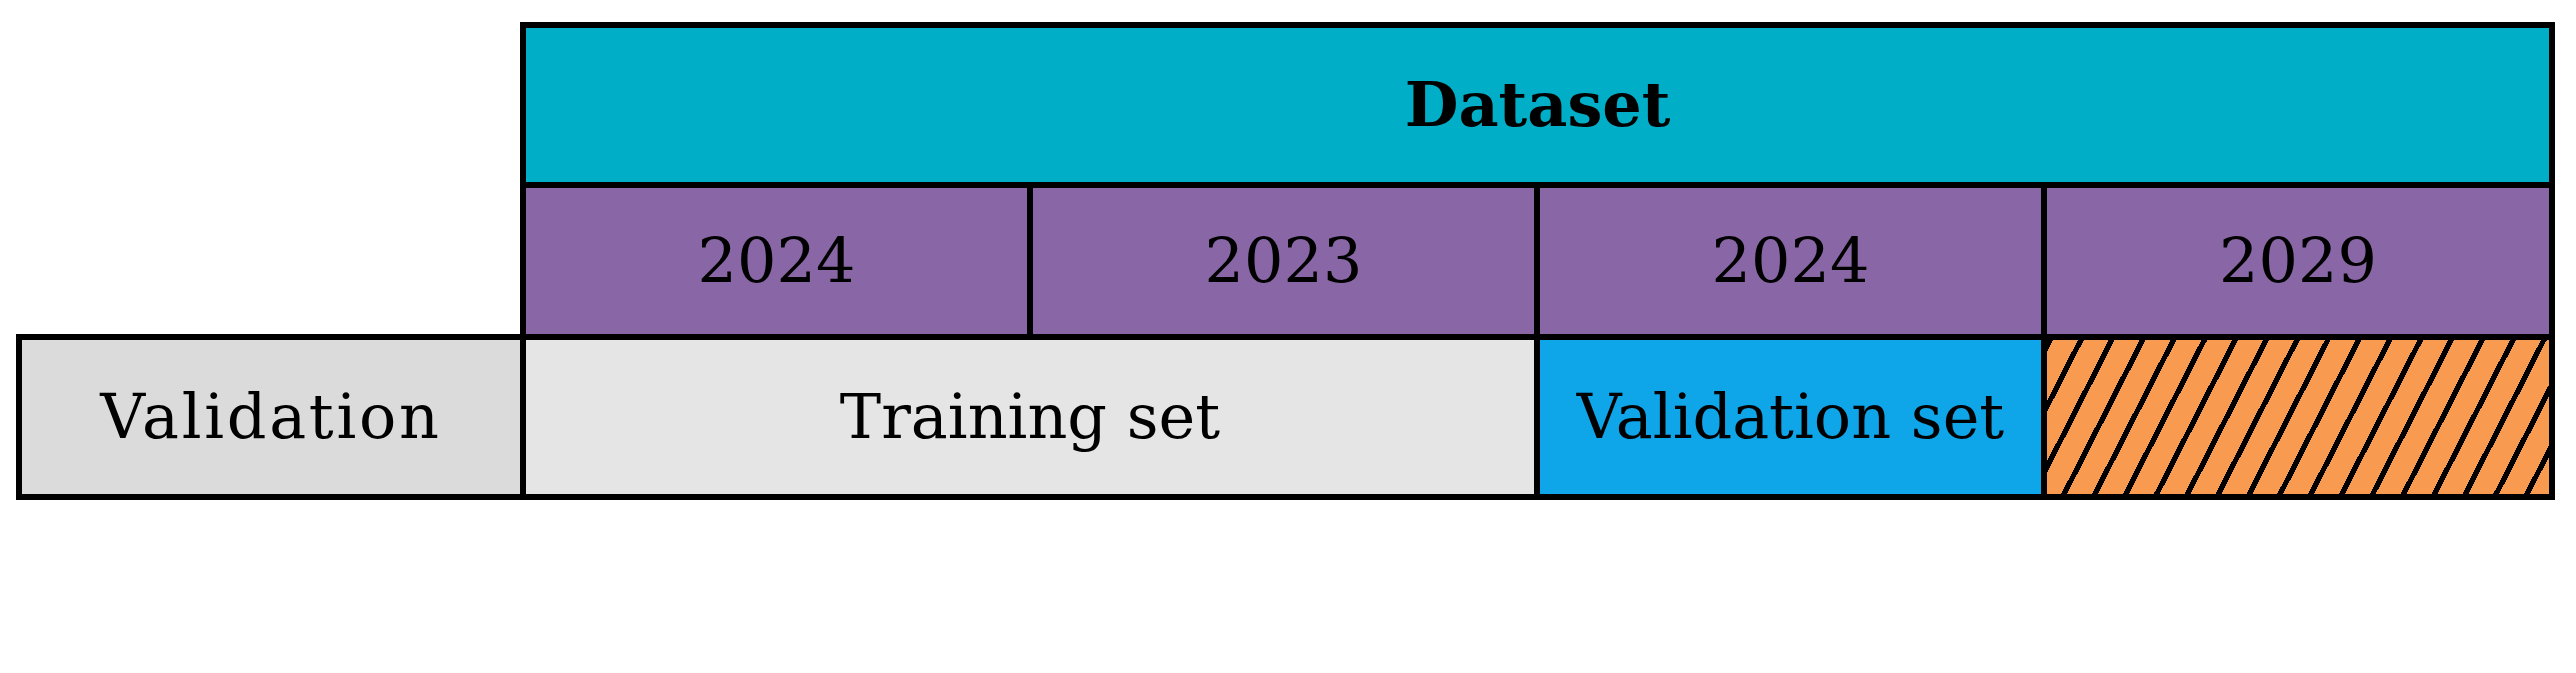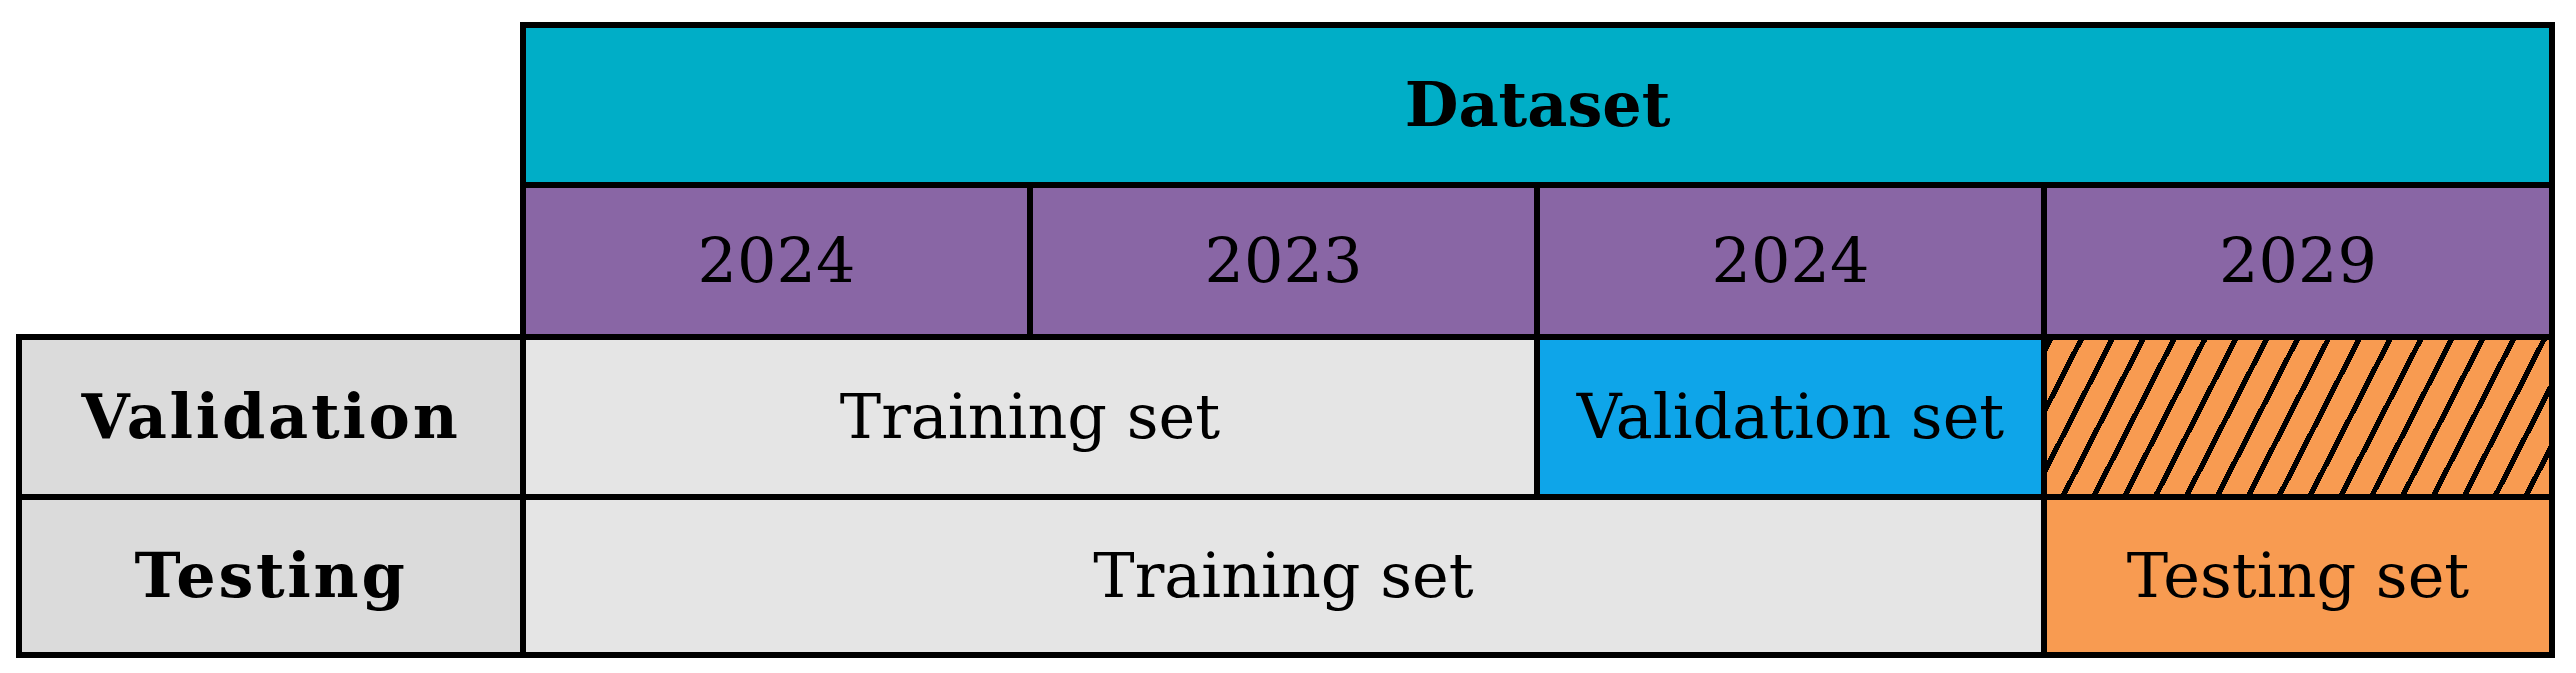--- a/index.html
+++ b/index.html
@@ -38,21 +38,21 @@
   }
   .c-header {
     background: #00AEC7;
     font-weight: bold;
   }
   .c-year {
     background: #8966A5;
   }
   .c-label {
     background: #DBDBDB;
-    font-weight: bold;
+    font-weight: normal;
     letter-spacing: 2.7px;
   }
   .c-train {
     background: #e5e5e5;
   }
   .c-val {
     background: #0ea5e9;
   }
   .c-test {
     background: #F89B51;
@@ -89,21 +89,16 @@
       <td class="cell c-year">2023</td>
       <td class="cell c-year">2024</td>
       <td class="cell c-year">2029</td>
     </tr>
     <tr style="height:160px">
       <td class="cell c-label">Validation</td>
       <td class="cell c-train" colspan="2">Training set</td>
       <td class="cell c-val">Validation set</td>
       <td class="cell c-hatch"></td>
     </tr>
-    <tr style="height:158px">
-      <td class="cell c-label">Testing</td>
-      <td class="cell c-train" colspan="3">Training set</td>
-      <td class="cell c-test">Testing set</td>
-    </tr>
   </tbody>
     </table>
 </div>
 
 
 </body></html>

